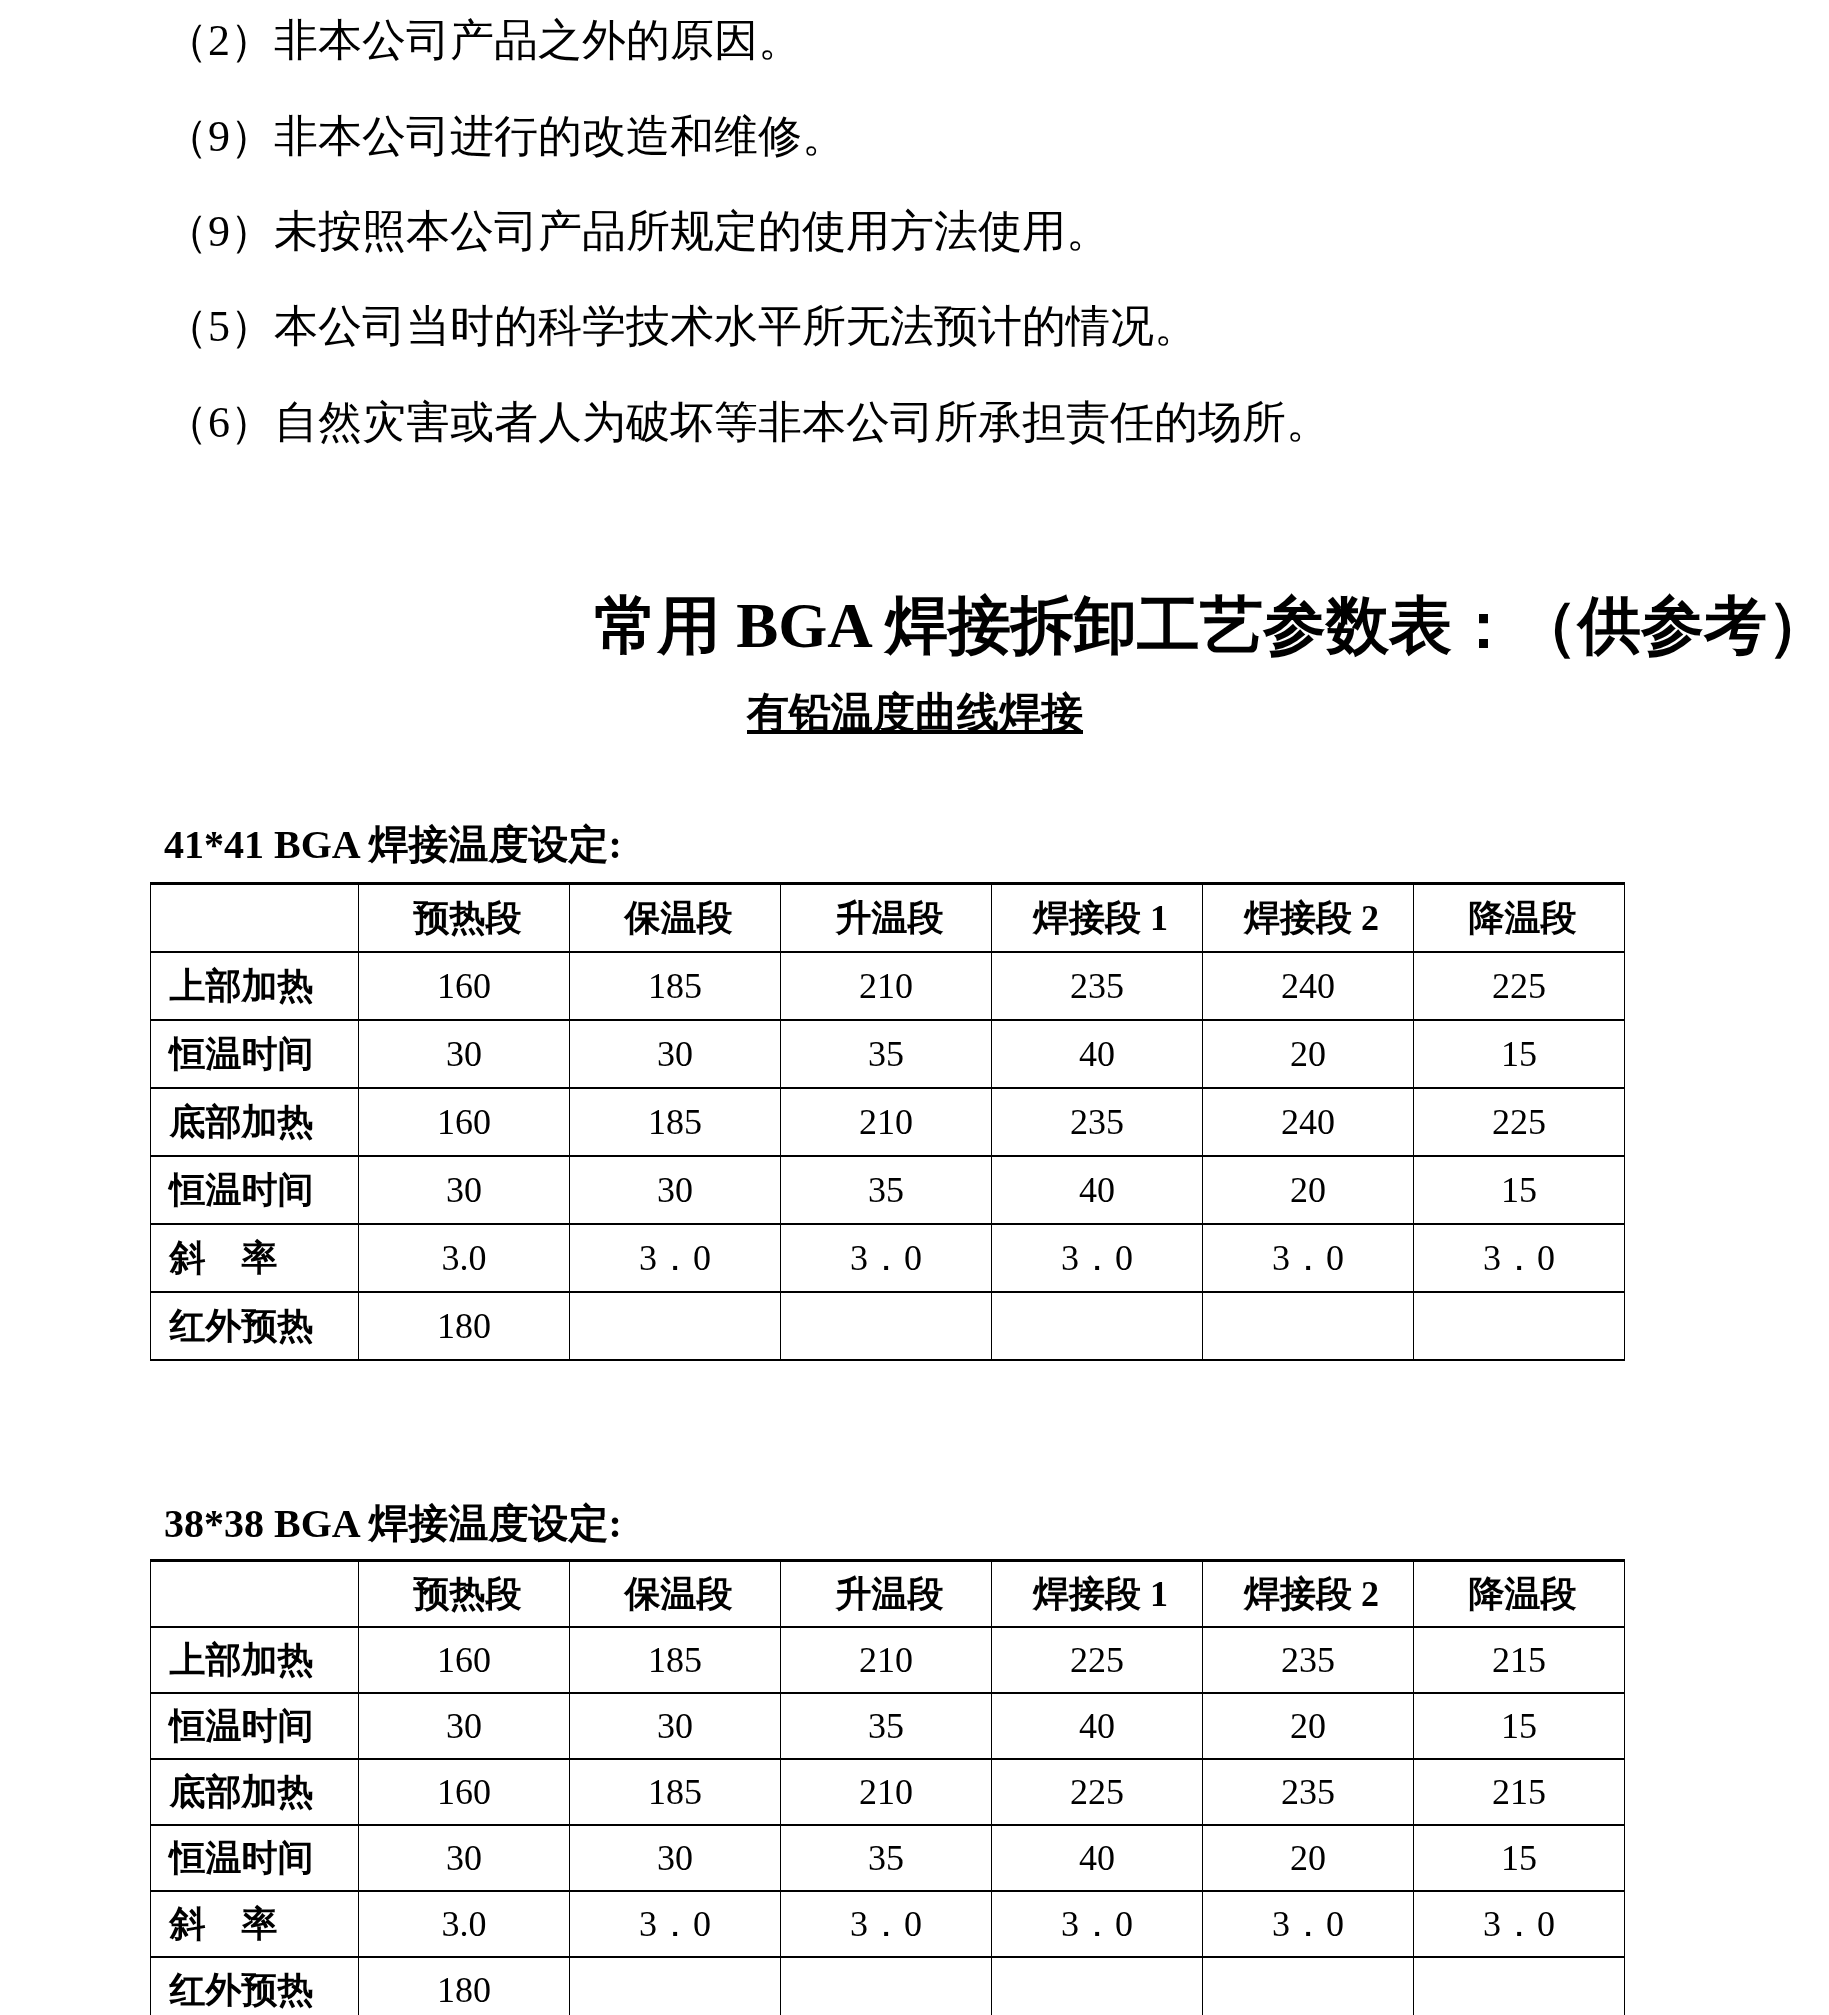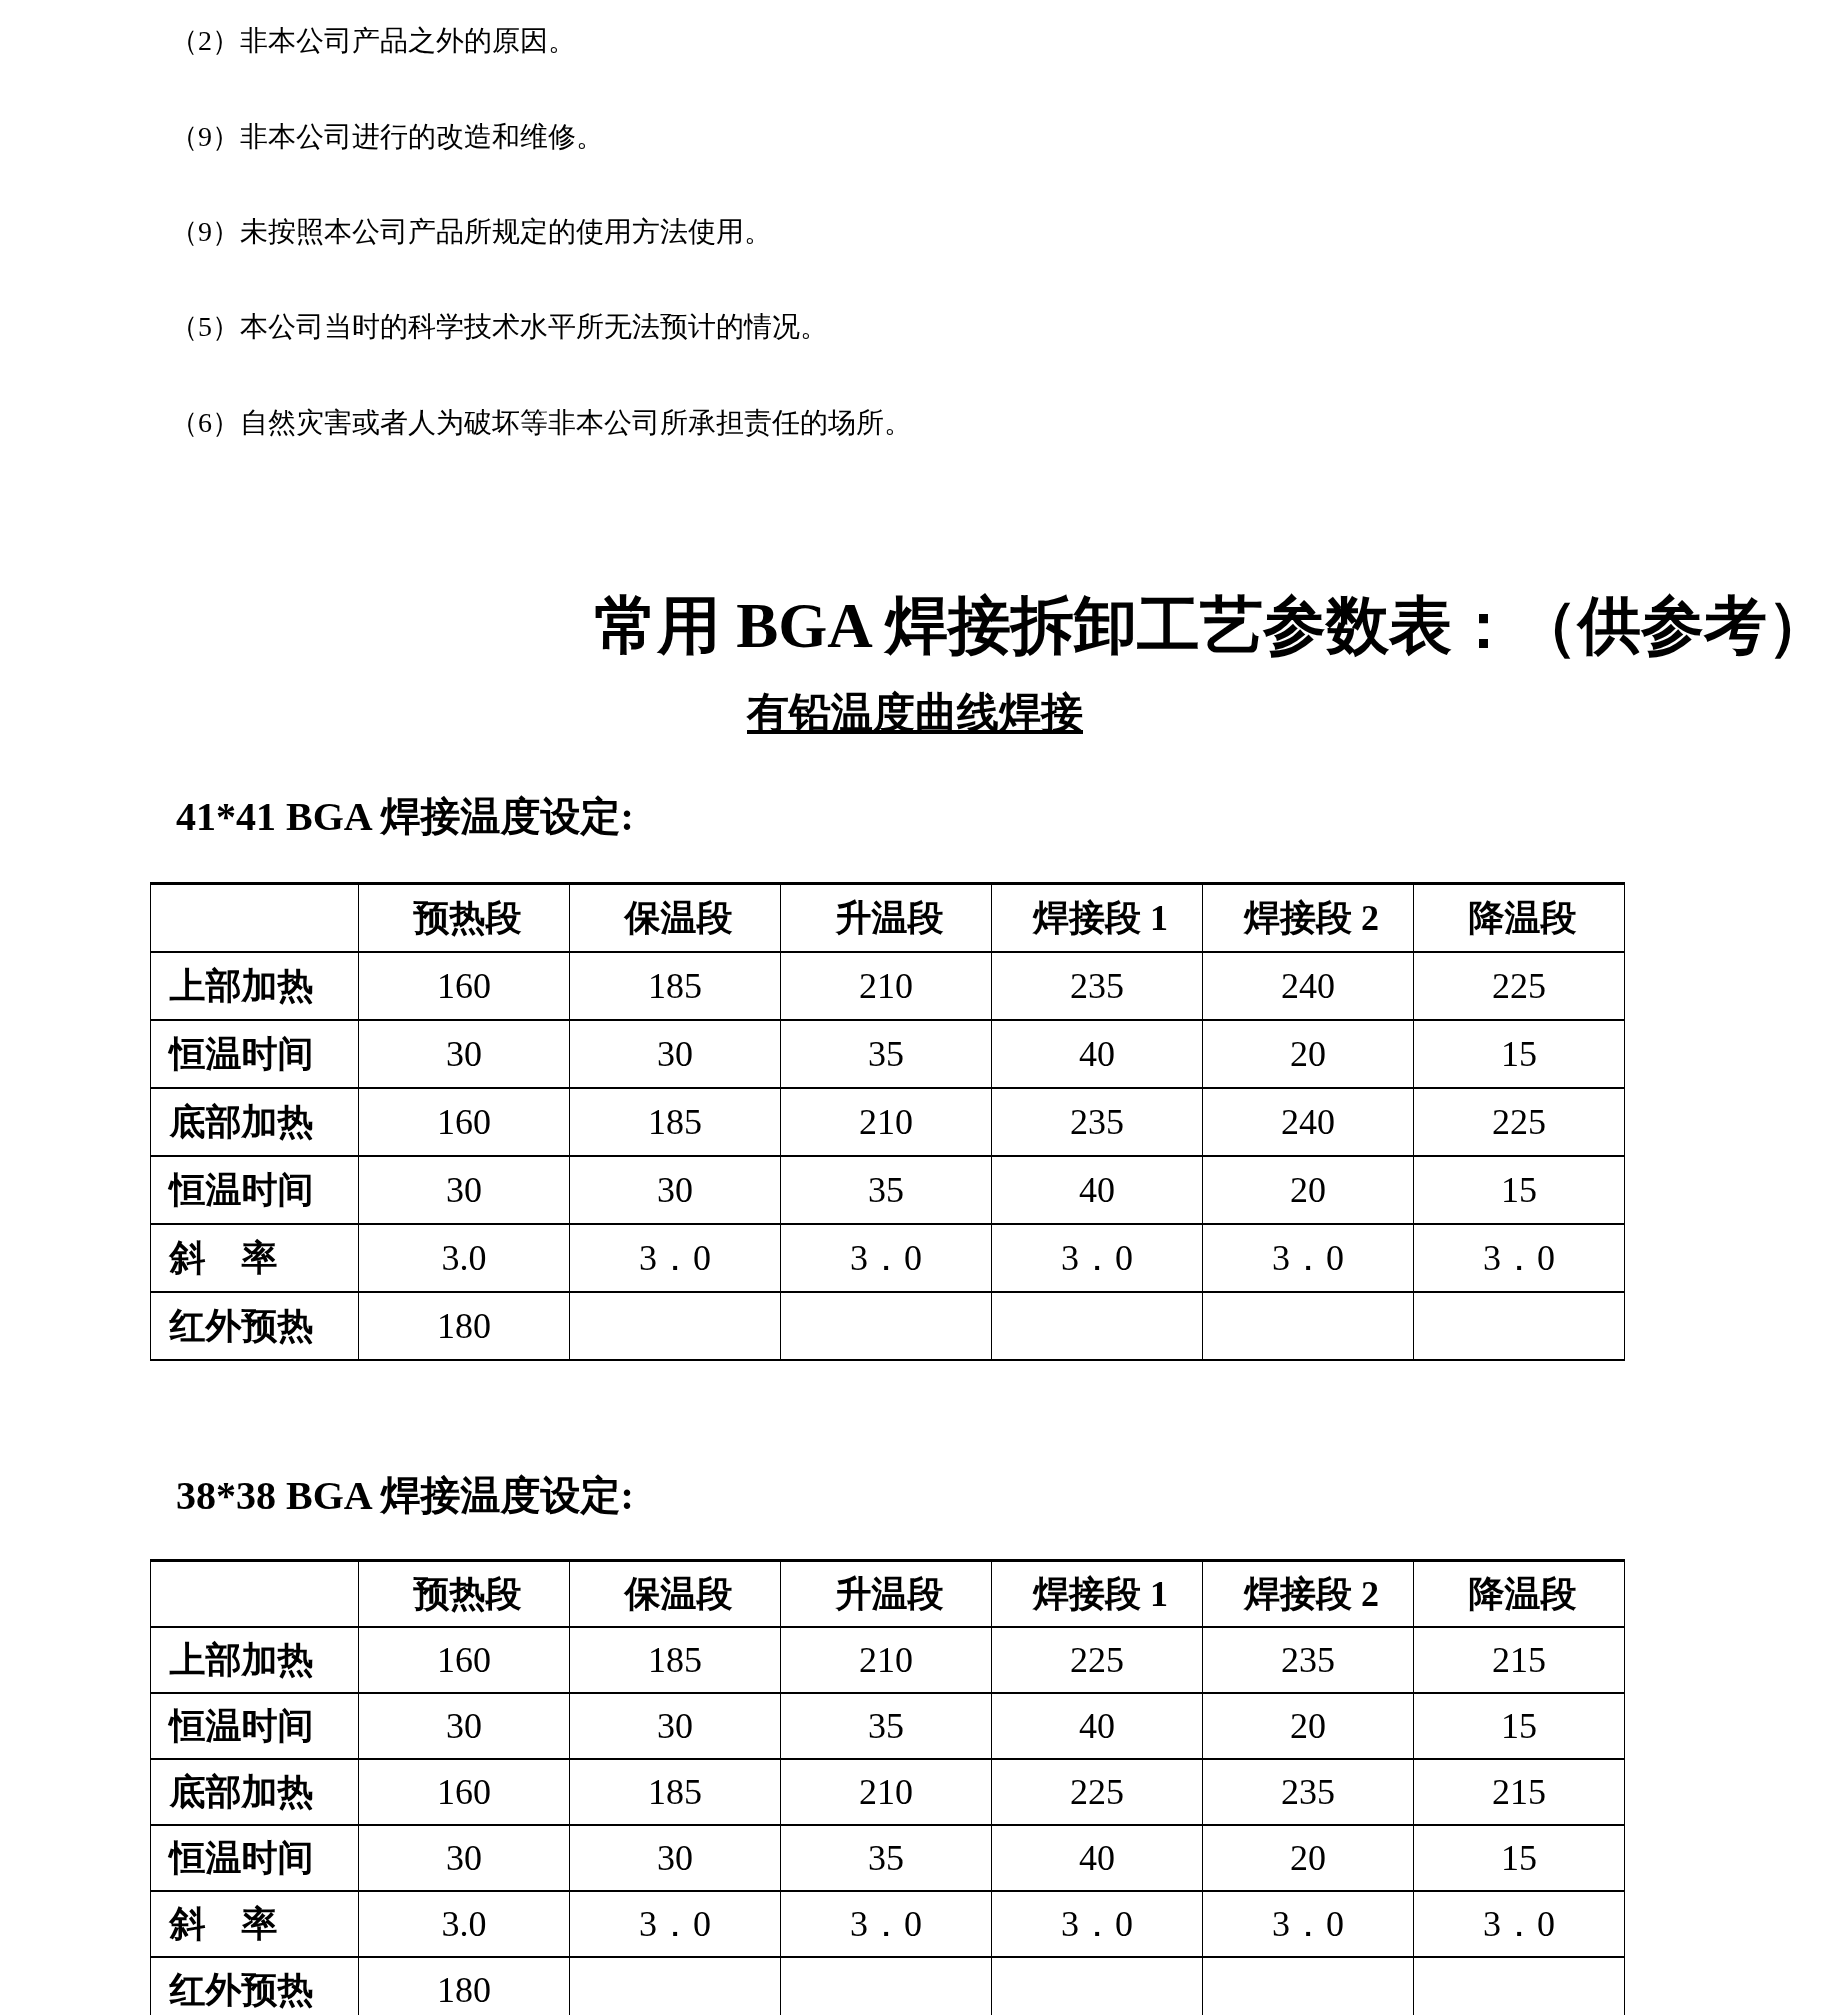--- a/index.html
+++ b/index.html
@@ -10,22 +10,22 @@
   body {
     width: 1830px;
     height: 2015px;
     position: relative;
     overflow: hidden;
     font-family: "Liberation Serif", "DejaVu Serif", serif;
     color: #000000;
   }
   .note {
     position: absolute;
-    left: 170px;
-    font-size: 28px;
+    left: 164px;
+    font-size: 44px;
     line-height: 43px;
     white-space: pre;
     font-family: Liberation Serif, serif;
   }
   .doc-title {
     position: absolute;
     top: 583px;
     left: 0;
     width: 100%;
     text-align: right;
@@ -39,24 +39,25 @@
     left: 0;
     width: 100%;
     text-align: center;
     font-size: 42px;
     font-weight: bold;
     white-space: pre;
     text-decoration: underline;
   }
   .section-heading {
     position: absolute;
-    left: 176px;
+    left: 164px;
     font-size: 40px;
     font-weight: bold;
     white-space: pre;
+    margin-top: 28px;
   }
   .heading-1 { top: 789px; }
   .heading-2 { top: 1468px; }
   table.ptable {
     position: absolute;
     left: 150px;
     border-collapse: collapse;
     table-layout: fixed;
     width: 1473px;
     background: #ffffff;

